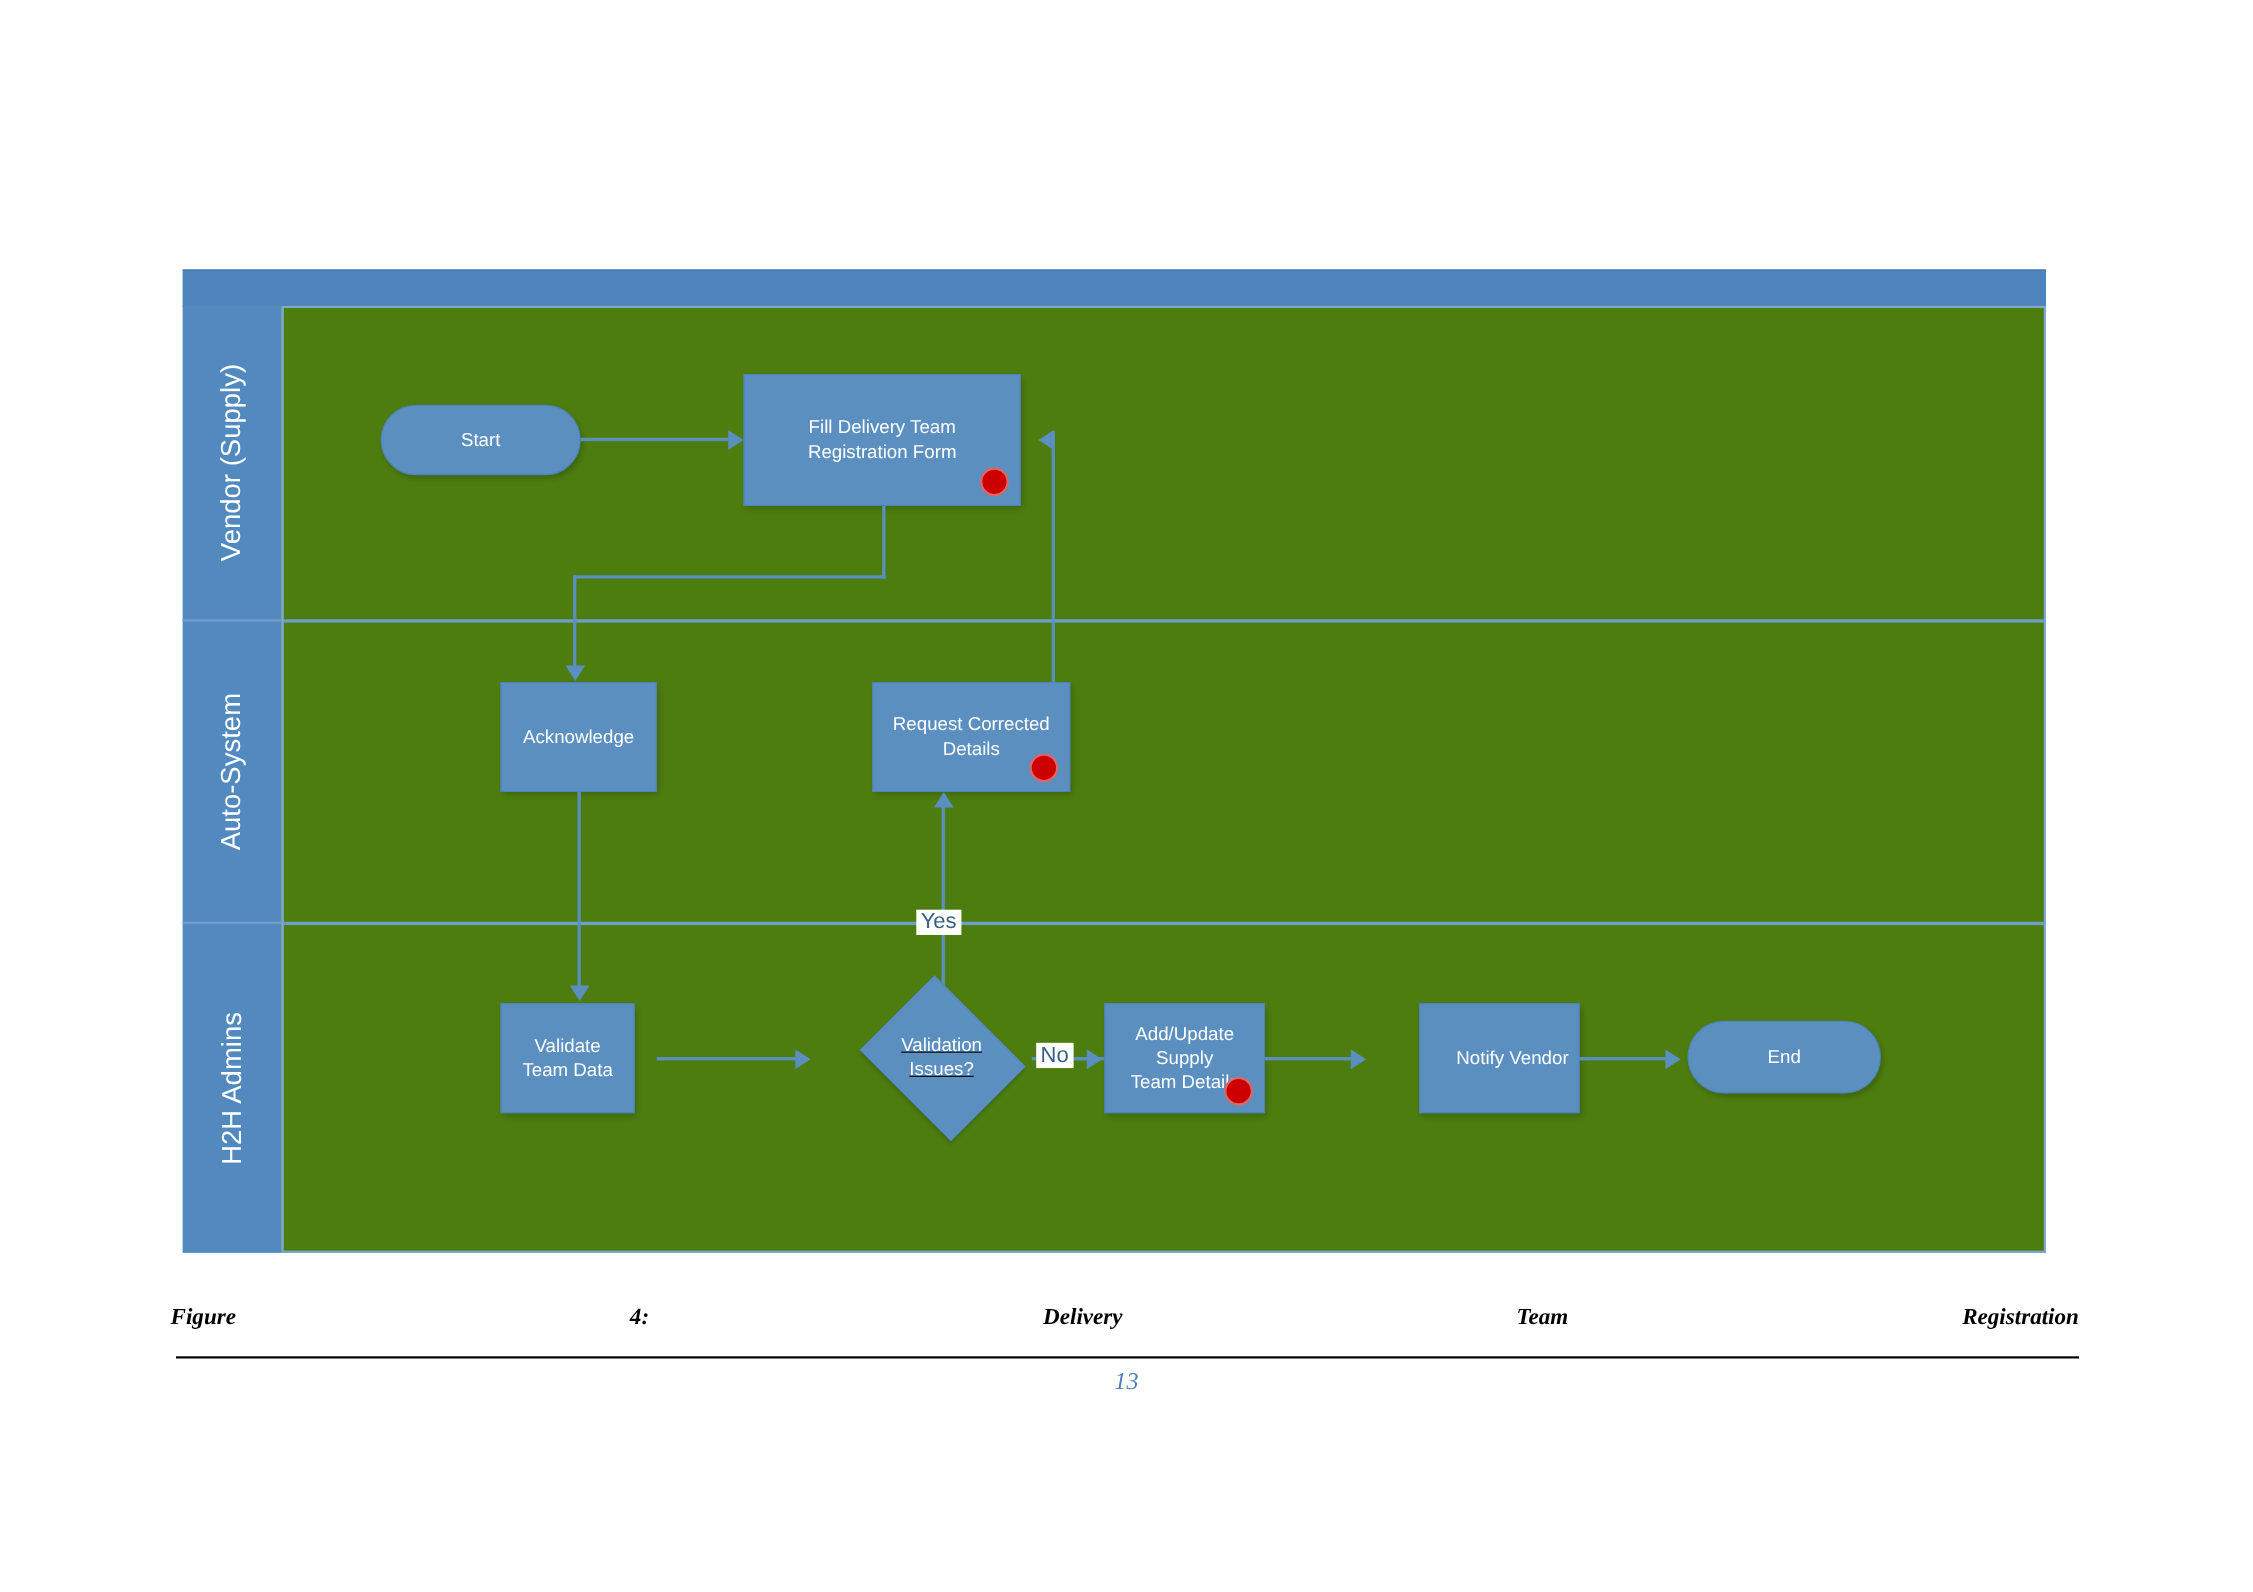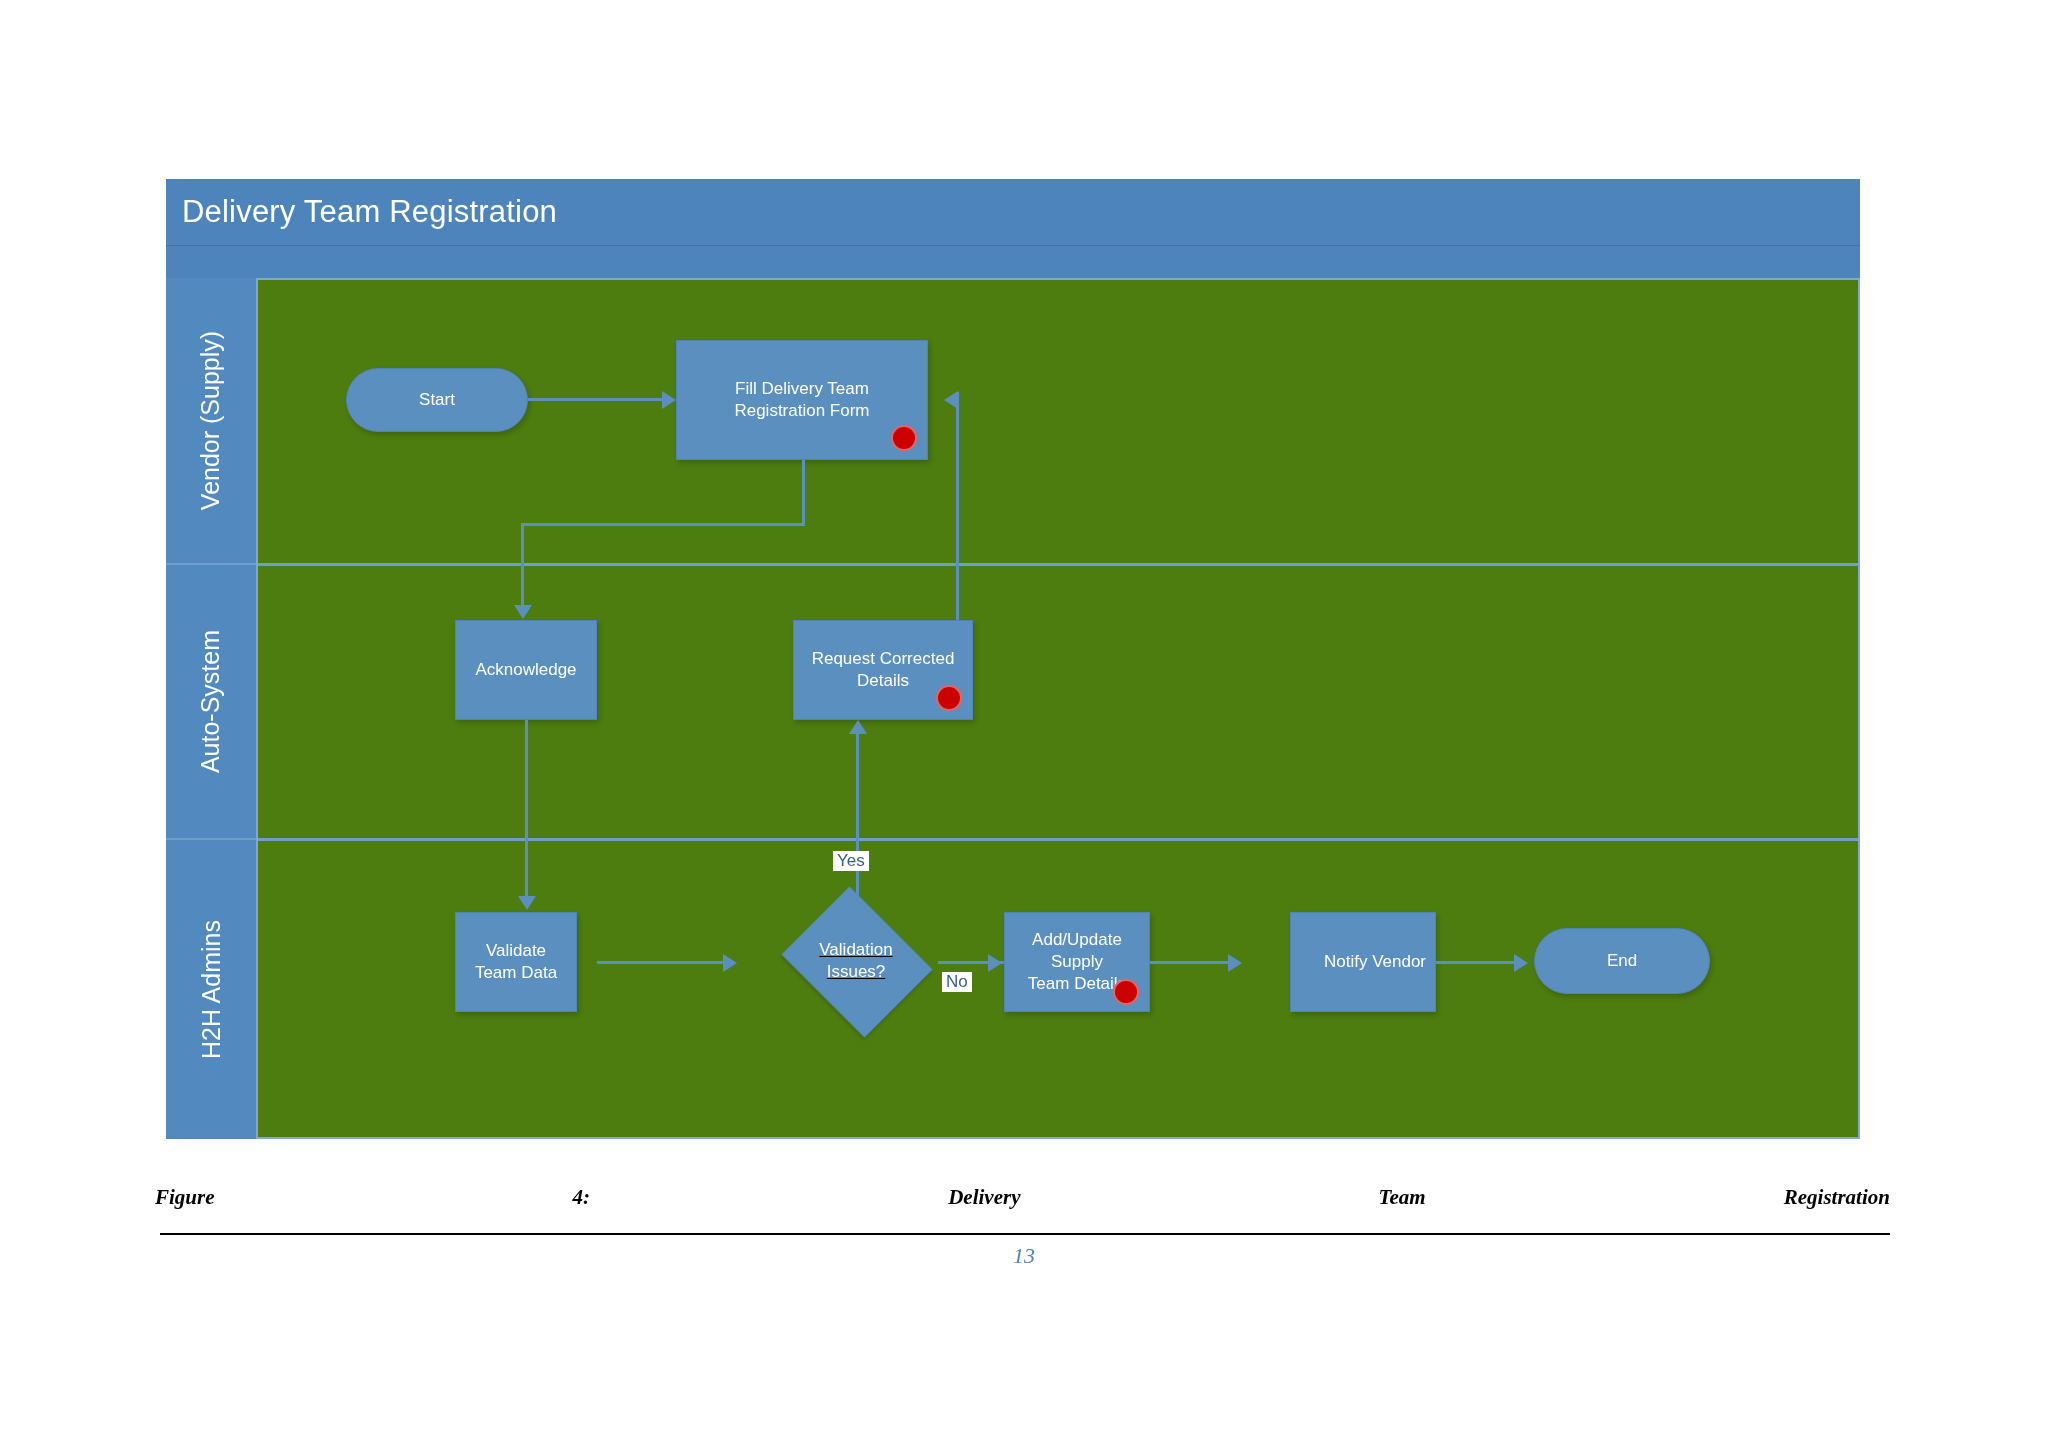--- a/index.html
+++ b/index.html
@@ -208,26 +208,25 @@
     border-top: 14px solid #5B8FC0;
   }
   .arrowhead.up {
     border-left: 9px solid transparent;
     border-right: 9px solid transparent;
     border-bottom: 14px solid #5B8FC0;
   }
 
   .edge-label {
     position: absolute;
-    font-size: 17px;
+    font-size: 20px;
     color: #3A5F85;
     background: #ffffff;
     padding: 0 4px;
     white-space: nowrap;
-    margin-top: 24px;
   }
 
   
   #caption {
     position: absolute;
     left: 155px;
     top: 1185px;
     width: 1735px;
     display: flex;
     justify-content: space-between;
@@ -257,23 +256,20 @@
     color: #4F81BD;
   }
 </style>
 </head>
 <body>
 
 <div id="page">
 
   <div id="chart-frame">
 
-    <div class="lane-header">
-      <div class="lane-header-title">Delivery Team Registration</div>
-    </div>
     <div class="lane-subheader"></div>
 
     <div class="lane-body">
 
       <div class="lane-label-col">
         <div class="lane-label l0">
           <span>Vendor (Supply)</span>
         </div>
         <div class="lane-label l1">
           <span>Auto-System</span>

